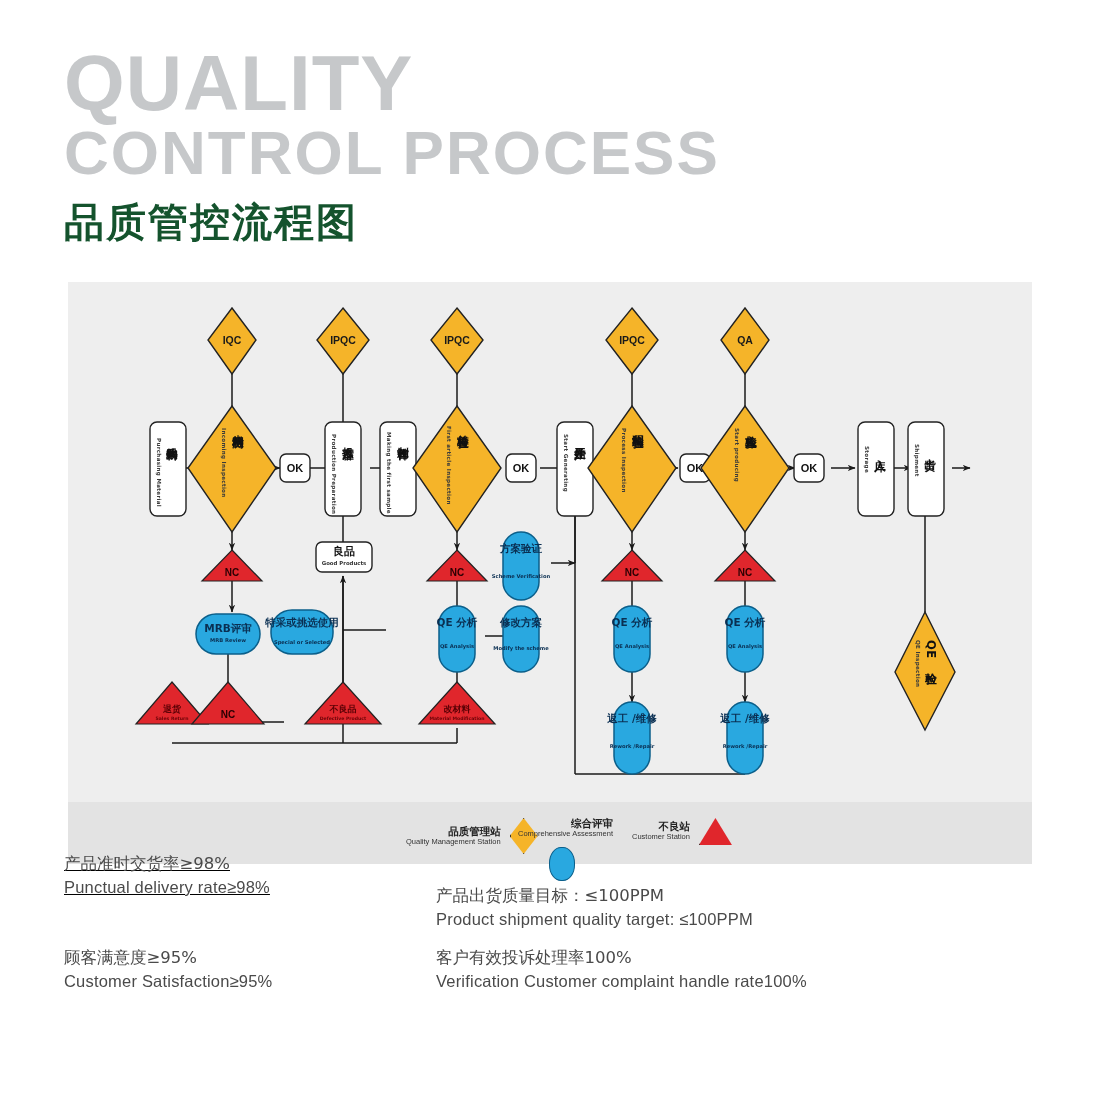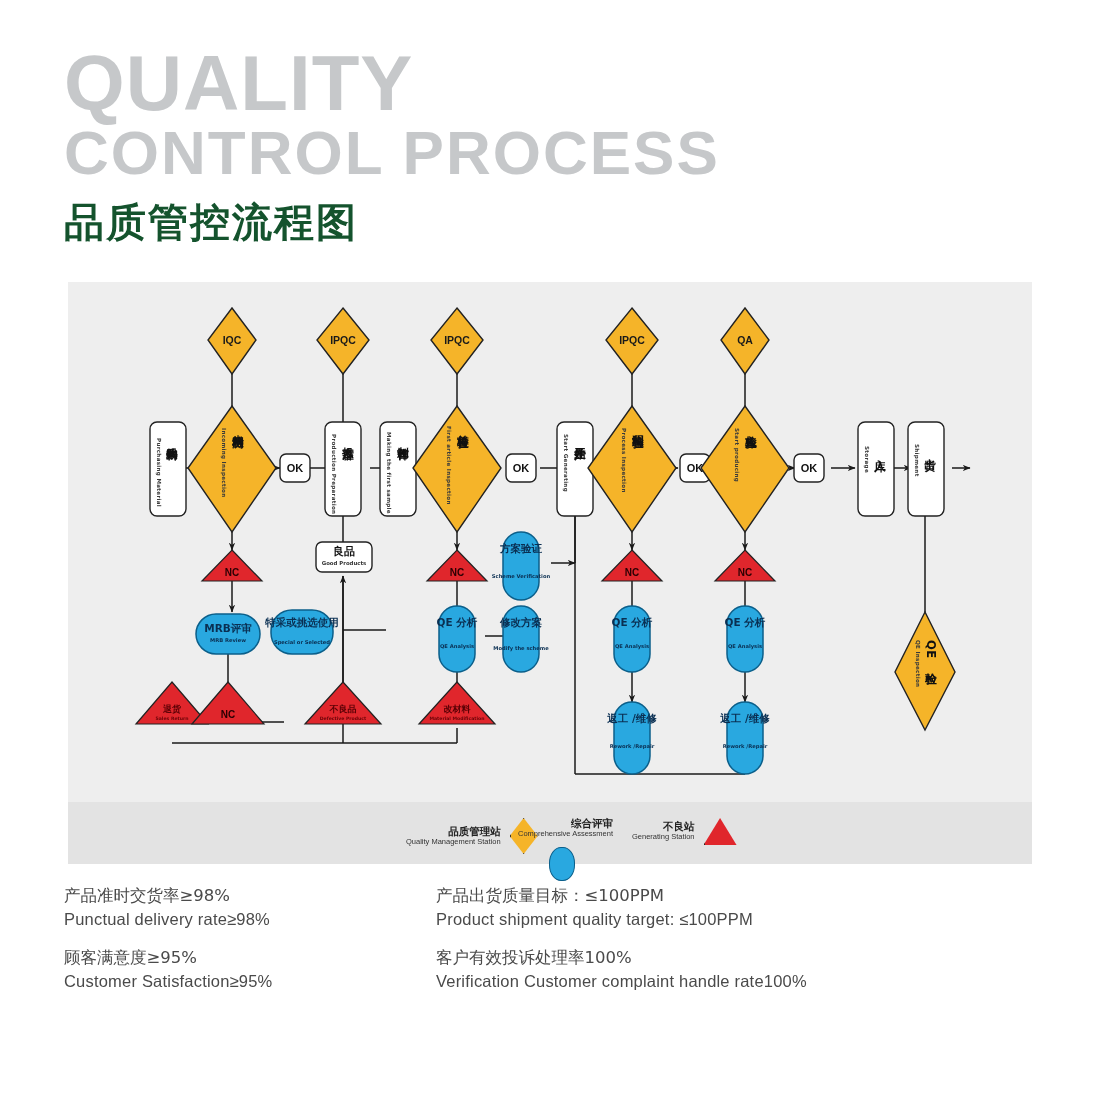--- a/index.html
+++ b/index.html
@@ -402,26 +402,26 @@
     <div class="legend-txt">
       <div class="legend-cn">综合评审</div>
       <div class="legend-en">Comprehensive Assessment</div>
     </div>
     <div class="lg-ellipse"></div>
   </div>
 
   <div class="legend-item" style="left:624px;top:818px;">
     <div class="legend-txt">
       <div class="legend-cn">不良站</div>
-      <div class="legend-en">Generating Station</div>
+      <div class="legend-en">Customer Station</div>
     </div>
     <div class="lg-tri"></div>
   </div>
 
-  <div class="kpi" style="left:64px;top:884px;">
+  <div class="kpi" style="left:64px;top:852px;text-decoration:underline;">
     <div class="cn">产品准时交货率≥98%</div>
     <div class="en">Punctual delivery rate≥98%</div>
   </div>
 
   <div class="kpi" style="left:436px;top:884px;">
     <div class="cn">产品出货质量目标：≤100PPM</div>
     <div class="en">Product shipment quality target: ≤100PPM</div>
   </div>
 
   <div class="kpi" style="left:64px;top:946px;">

